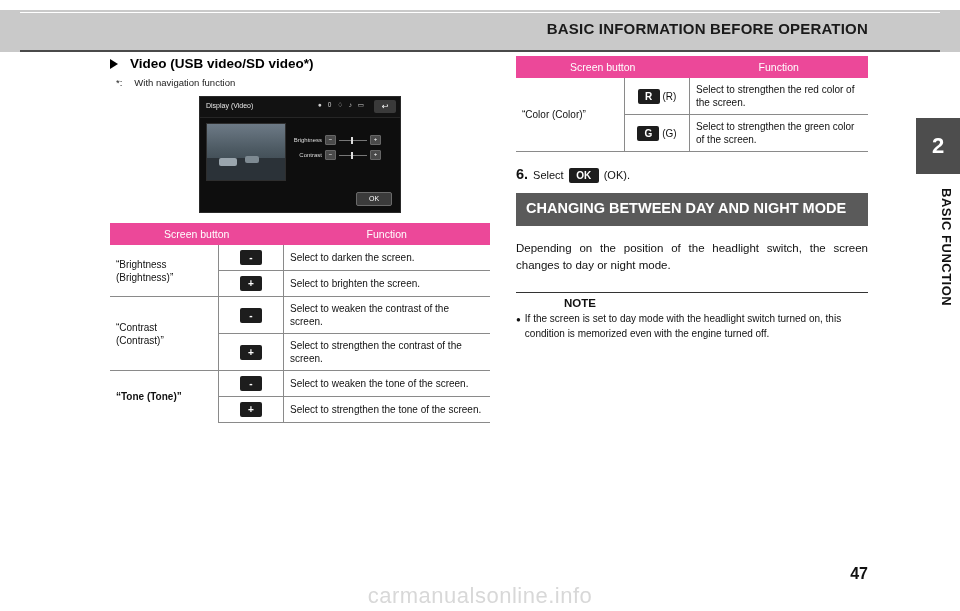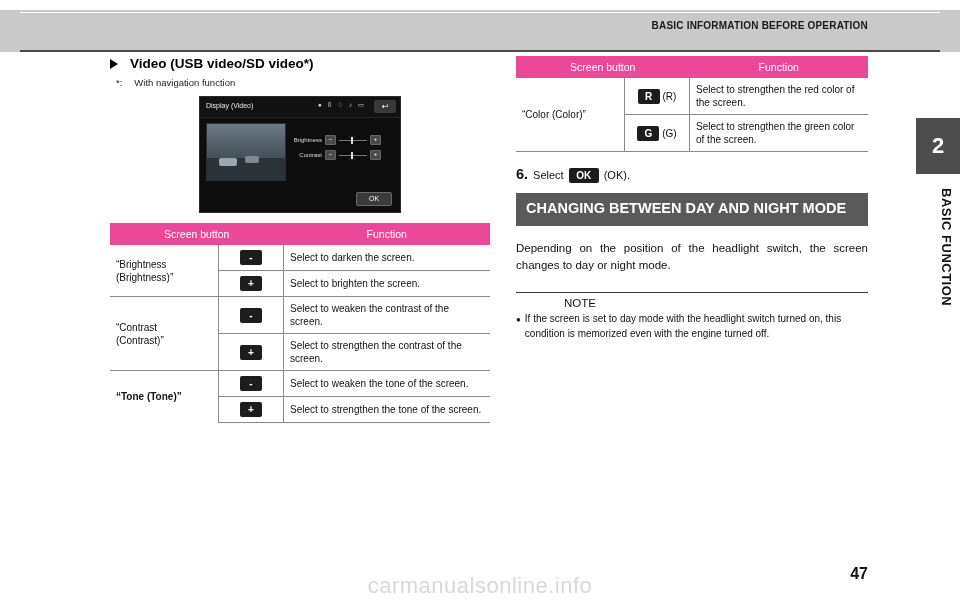--- a/index.html
+++ b/index.html
@@ -31,21 +31,21 @@
   .header-band .inner-line {
     position: absolute;
     left: 20px; top: 12px;
     width: 920px; height: 1px;
     background: #ffffff;
   }
   .header-title {
     position: absolute;
     right: 92px;
     top: 20px;
-    font-size: 10px;
+    font-size: 15px;
     font-weight: bold;
     color: #1a1a1a;
     letter-spacing: 0.2px;
     white-space: nowrap;
   }
   .header-rule {
     position: absolute;
     left: 20px;
     top: 50px;
     width: 920px;
@@ -306,21 +306,21 @@
     line-height: 1.5;
     text-align: justify;
     margin: 14px 0 0 0;
   }
   .note-box {
     margin-top: 18px;
     border-top: 1.5px solid #333;
   }
   .note-title {
     font-size: 11.5px;
-    font-weight: normal;
+    font-weight: bold;
     color: #111;
     margin: 4px 0 3px 0;
     padding-left: 48px;
   }
   .note-item {
     font-size: 10px;
     color: #111;
     line-height: 1.45;
     display: flex;
     gap: 4px;
@@ -336,21 +336,21 @@
     right: 92px;
     top: 565px;
     font-size: 16px;
     font-weight: bold;
     color: #111;
   }
   .watermark {
     position: absolute;
     left: 0;
     right: 0;
-    bottom: 12px;
+    bottom: 2px;
     text-align: center;
     font-size: 22px;
     color: #d8d8d8;
     letter-spacing: 0.5px;
   }
 </style>
 </head>
 <body>
 
 <div class="header-band">

